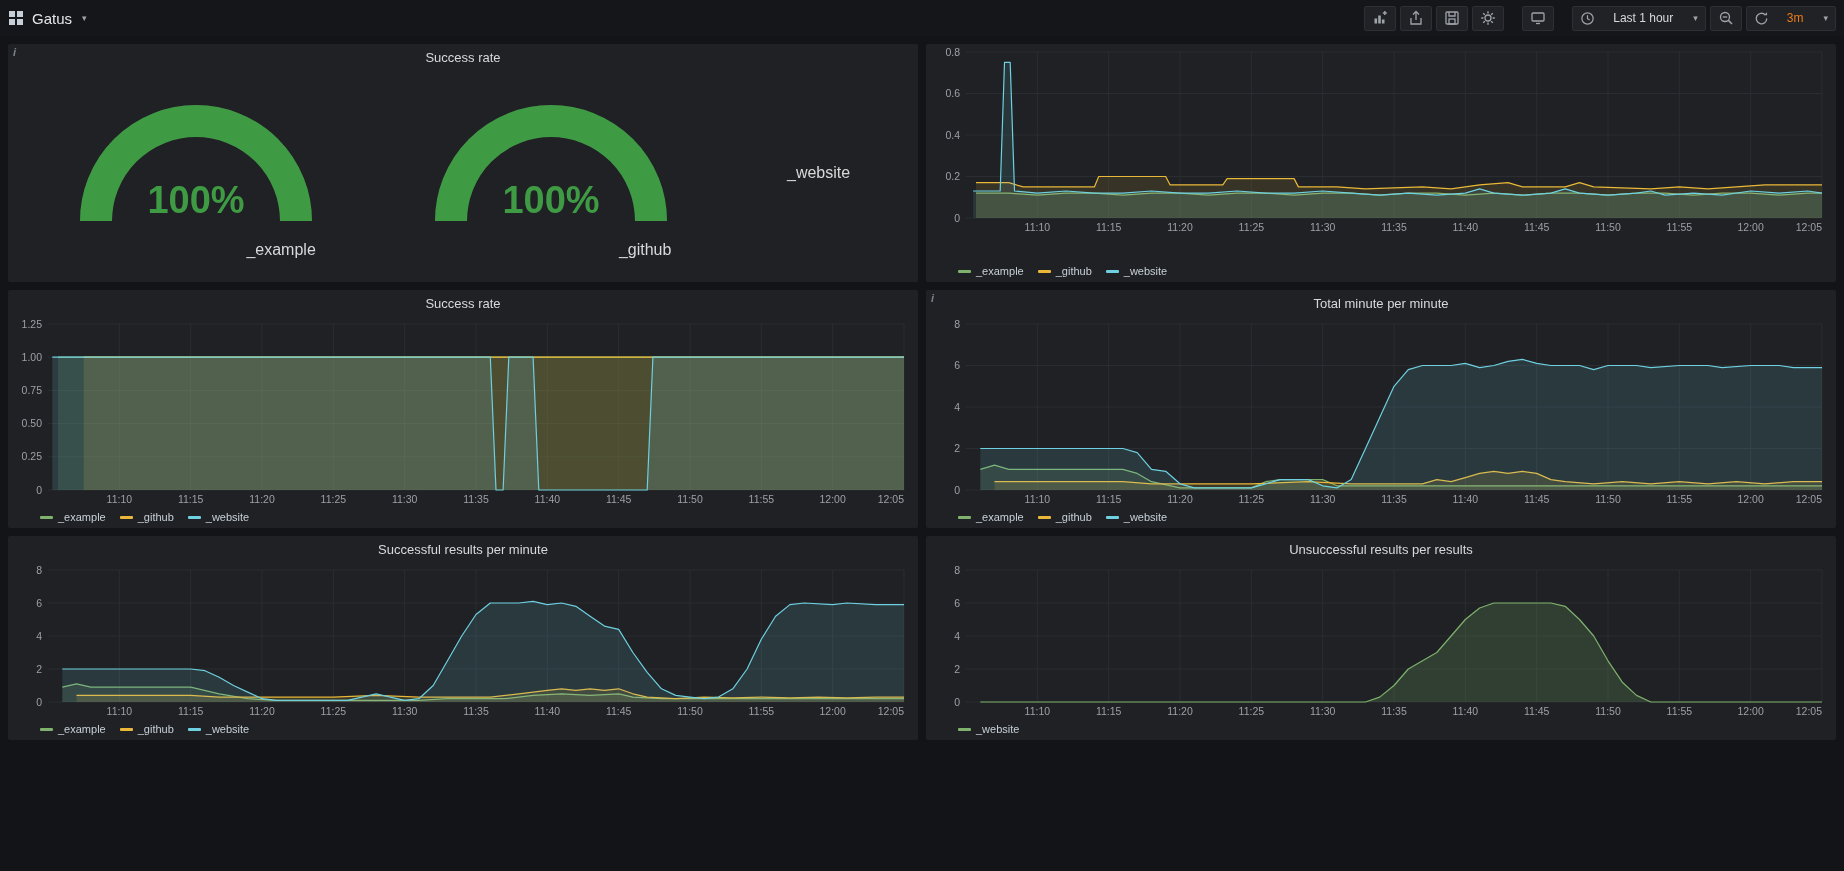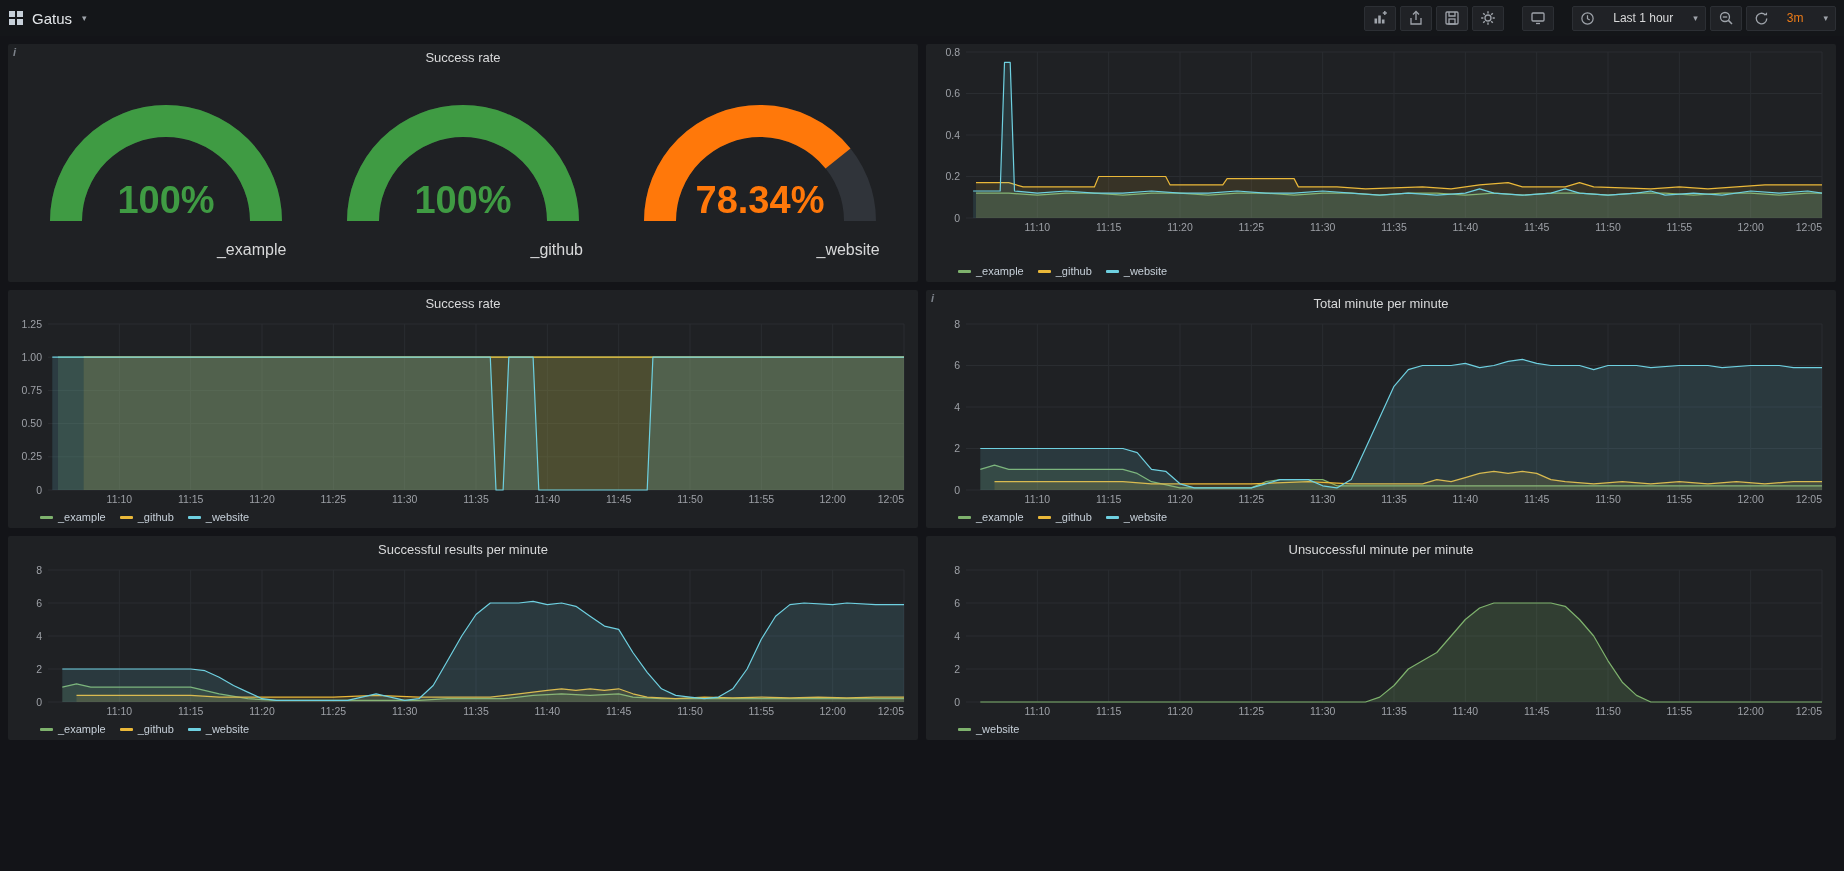--- a/index.html
+++ b/index.html
@@ -159,25 +159,20 @@
         </div>
         <div class="gauge-cell">
           <div><svg width="240" height="150" viewBox="0 0 240 150">
                 <path d="M 20 136 A 100 100 0 0 1 220 136" fill="none" stroke="#30343a" stroke-width="32"></path>
                 <path d="M 20 136 A 100 100 0 0 1 220 136" fill="none" stroke="#3f9b43" stroke-width="32" stroke-dasharray="314.1592653589793 324.1592653589793"></path>
                 <text x="120" y="128" text-anchor="middle" fill="#3f9b43" font-size="38" font-weight="700" font-family="&quot;Liberation Sans&quot;,&quot;DejaVu Sans&quot;,sans-serif">100%</text>
               </svg></div>
           <div class="gauge-label">_github</div>
         </div>
         <div class="gauge-cell">
-          <div><svg width="240" height="150" viewBox="0 0 240 150">
-                <path d="M 20 136 A 100 100 0 0 1 220 136" fill="none" stroke="#30343a" stroke-width="32"></path>
-                <path d="M 20 136 A 100 100 0 0 1 220 136" fill="none" stroke="#ff780a" stroke-width="32" stroke-dasharray="246.1123684822244 324.1592653589793"></path>
-                <text x="120" y="128" text-anchor="middle" fill="#ff780a" font-size="38" font-weight="700" font-family="&quot;Liberation Sans&quot;,&quot;DejaVu Sans&quot;,sans-serif">78.34%</text>
-              </svg></div>
           <div class="gauge-label">_website</div>
         </div>
       </div>
     </div>
   </section>
 
   <section class="panel">
     <div class="panel-body chart-panel">
       <div class="chart"><svg width="902" height="192" viewBox="0 0 902 192">
             <line x1="36" x2="892" y1="174" y2="174" stroke="#2a2d31" stroke-width="1"></line>
@@ -428,21 +423,21 @@
           <span class="legend-item">
             <span class="legend-dash" style="background: rgb(110, 208, 224);"></span>
             <span class="legend-name">_website</span>
           </span>
         </div>
     </div>
   </section>
 
   <section class="panel">
     <header class="panel-header">
-      <h2 class="panel-title">Unsuccessful minute per minute</h2>
+      <h2 class="panel-title">Unsuccessful results per results</h2>
     </header>
     <div class="panel-body chart-panel">
       <div class="chart"><svg width="902" height="158" viewBox="0 0 902 158">
             <line x1="36" x2="892" y1="140" y2="140" stroke="#2a2d31" stroke-width="1"></line>
             <text x="30" y="143.5" text-anchor="end" fill="#9da0a6" font-size="10.5">0</text>
             <line x1="36" x2="892" y1="107" y2="107" stroke="#2a2d31" stroke-width="1"></line>
             <text x="30" y="110.5" text-anchor="end" fill="#9da0a6" font-size="10.5">2</text>
             <line x1="36" x2="892" y1="74" y2="74" stroke="#2a2d31" stroke-width="1"></line>
             <text x="30" y="77.5" text-anchor="end" fill="#9da0a6" font-size="10.5">4</text>
             <line x1="36" x2="892" y1="41" y2="41" stroke="#2a2d31" stroke-width="1"></line>

